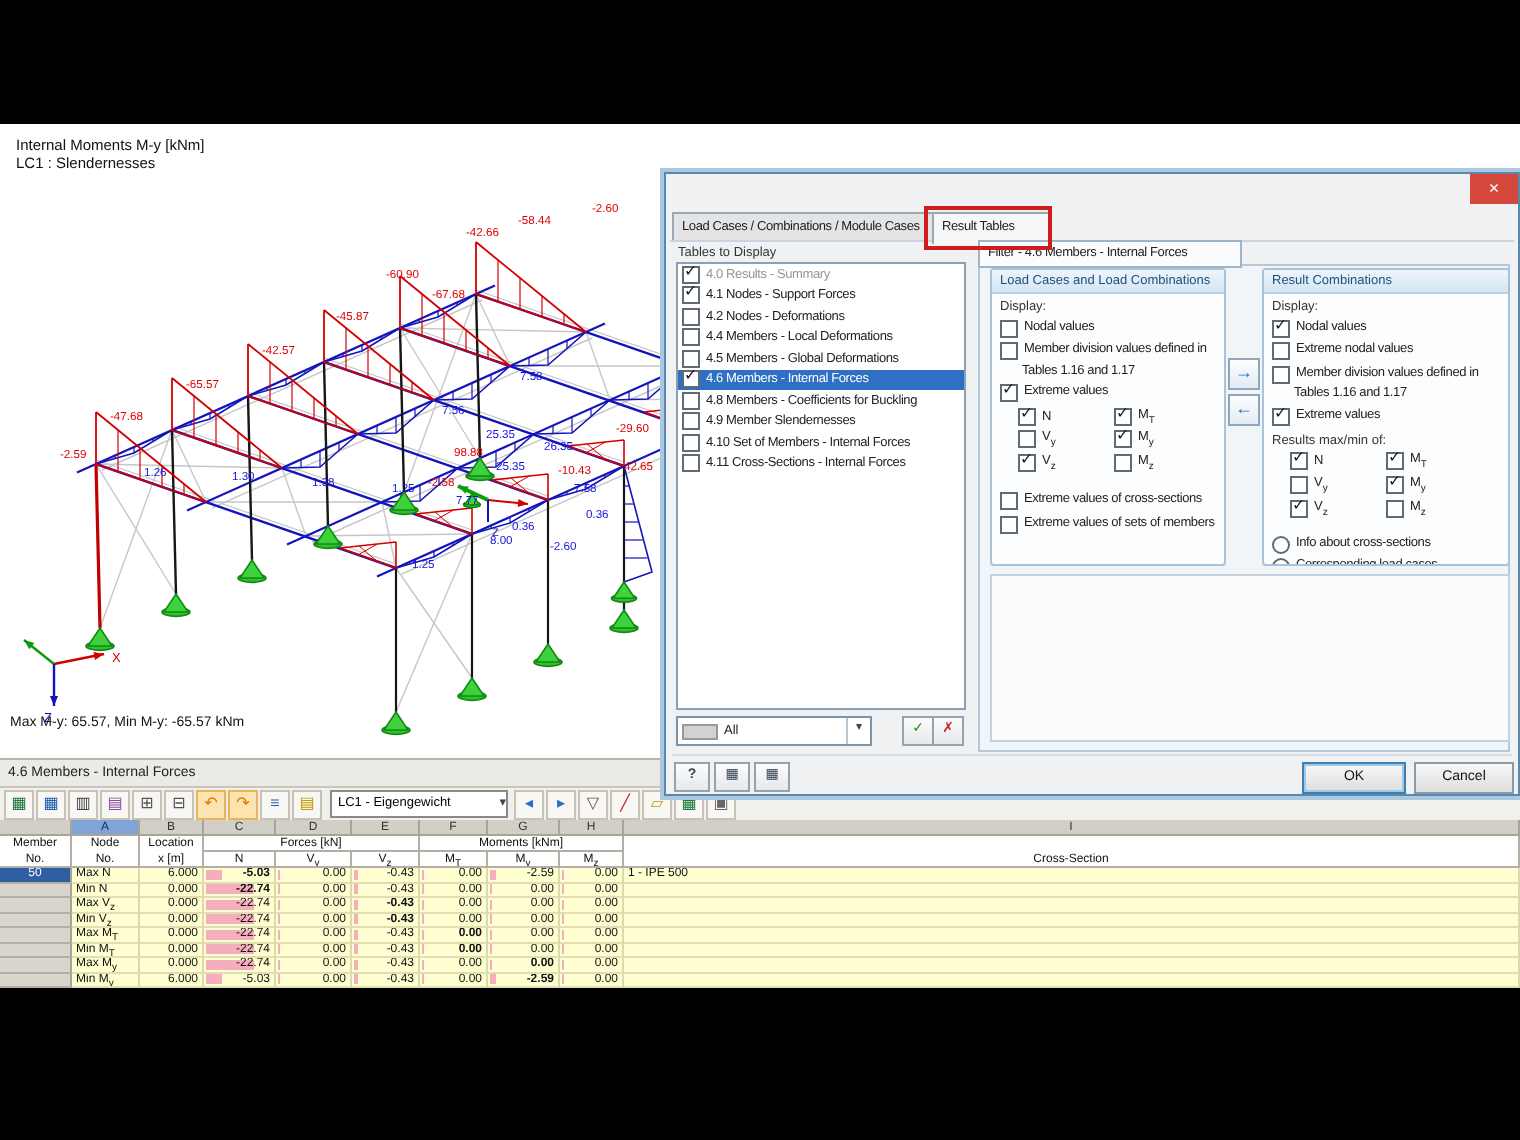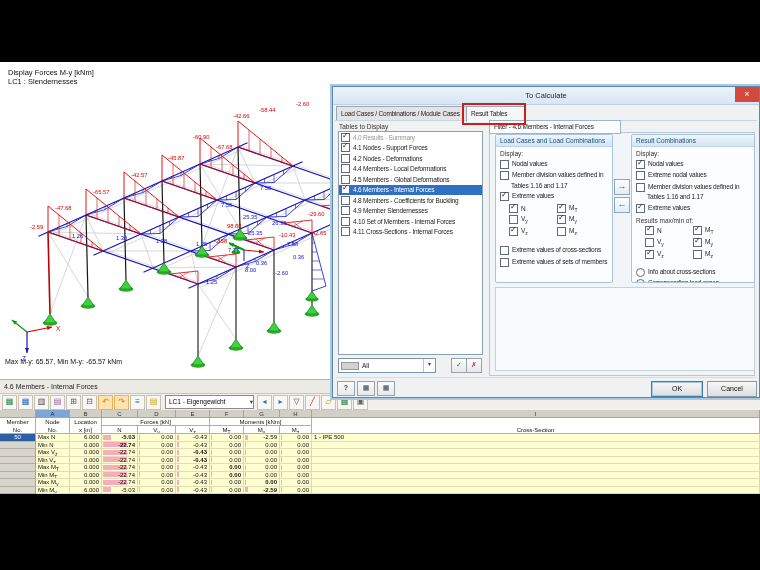--- a/index.html
+++ b/index.html
@@ -324,27 +324,26 @@
       <text x="248" y="235" fill="#1515dd" font-size="5.8" font-family="&quot;Liberation Sans&quot;,sans-serif">25.35</text>
       <text x="228" y="252" fill="#1515dd" font-size="5.8" font-family="&quot;Liberation Sans&quot;,sans-serif">7.77</text>
       <text x="287" y="246" fill="#1515dd" font-size="5.8" font-family="&quot;Liberation Sans&quot;,sans-serif">7.58</text>
       <text x="293" y="259" fill="#1515dd" font-size="5.8" font-family="&quot;Liberation Sans&quot;,sans-serif">0.36</text>
       <text x="256" y="265" fill="#1515dd" font-size="5.8" font-family="&quot;Liberation Sans&quot;,sans-serif">0.36</text>
       <text x="245" y="272" fill="#1515dd" font-size="5.8" font-family="&quot;Liberation Sans&quot;,sans-serif">8.00</text>
       <text x="275" y="275" fill="#1515dd" font-size="5.8" font-family="&quot;Liberation Sans&quot;,sans-serif">-2.60</text>
       <text x="206" y="284" fill="#1515dd" font-size="5.8" font-family="&quot;Liberation Sans&quot;,sans-serif">1.25</text>
     </svg>
   <div class="vp-legend">
-    <div>Display Forces M-y [kNm]</div>
+    <div>Internal Moments M-y [kNm]</div>
     <div>LC1 : Slendernesses</div>
   </div>
   <div class="vp-status">Max M-y: 65.57, Min M-y: -65.57 kNm</div>
 
   <div class="dlg">
-    <div class="dlg-title">To Calculate</div>
     <div class="dlg-close">×</div>
     <div class="tabbar">
       <div class="tab" style="left:3px;width:128px">Load Cases / Combinations / Module Cases</div>
       <div class="tab active" style="left:133px;width:50px">Result Tables</div>
       <div class="tab-red-box" style="left:129px;top:-2px;width:60px;height:18px"></div>
     </div>
     <div class="pagearea"></div>
 
     <div class="small-lbl" style="left:6px;top:36px">Tables to Display</div>
     <div class="listbox" id="tables-list">

